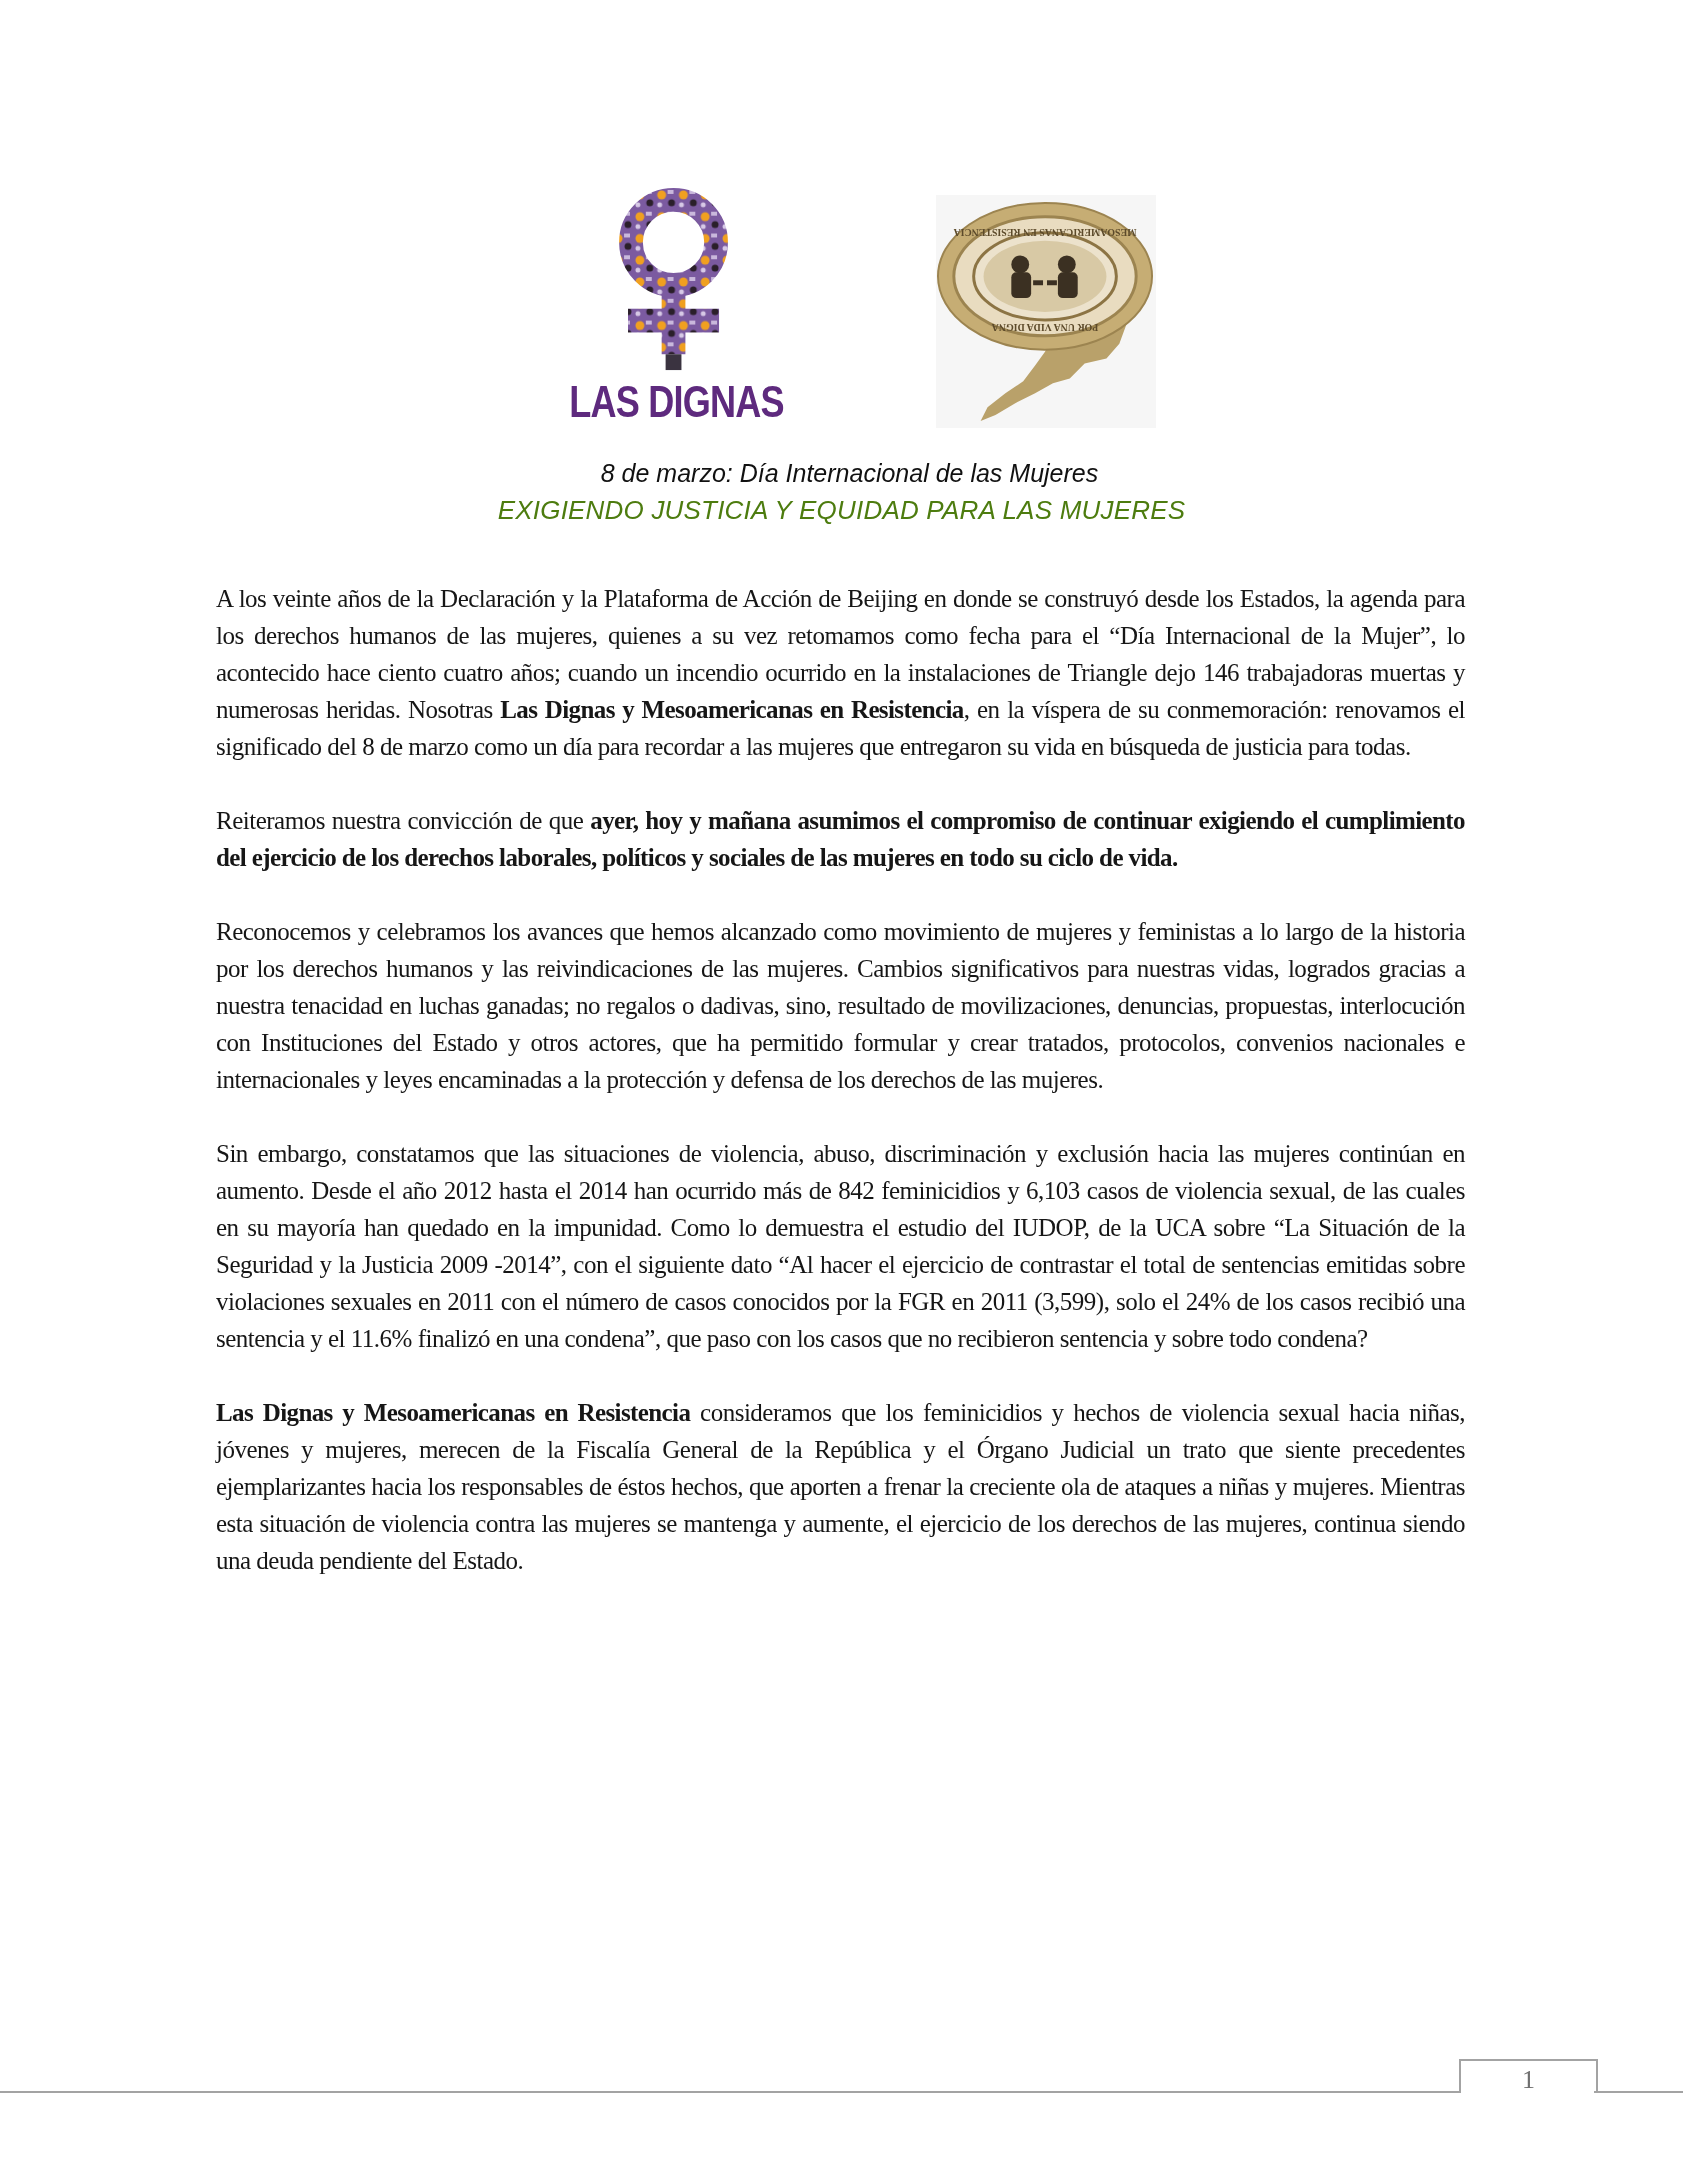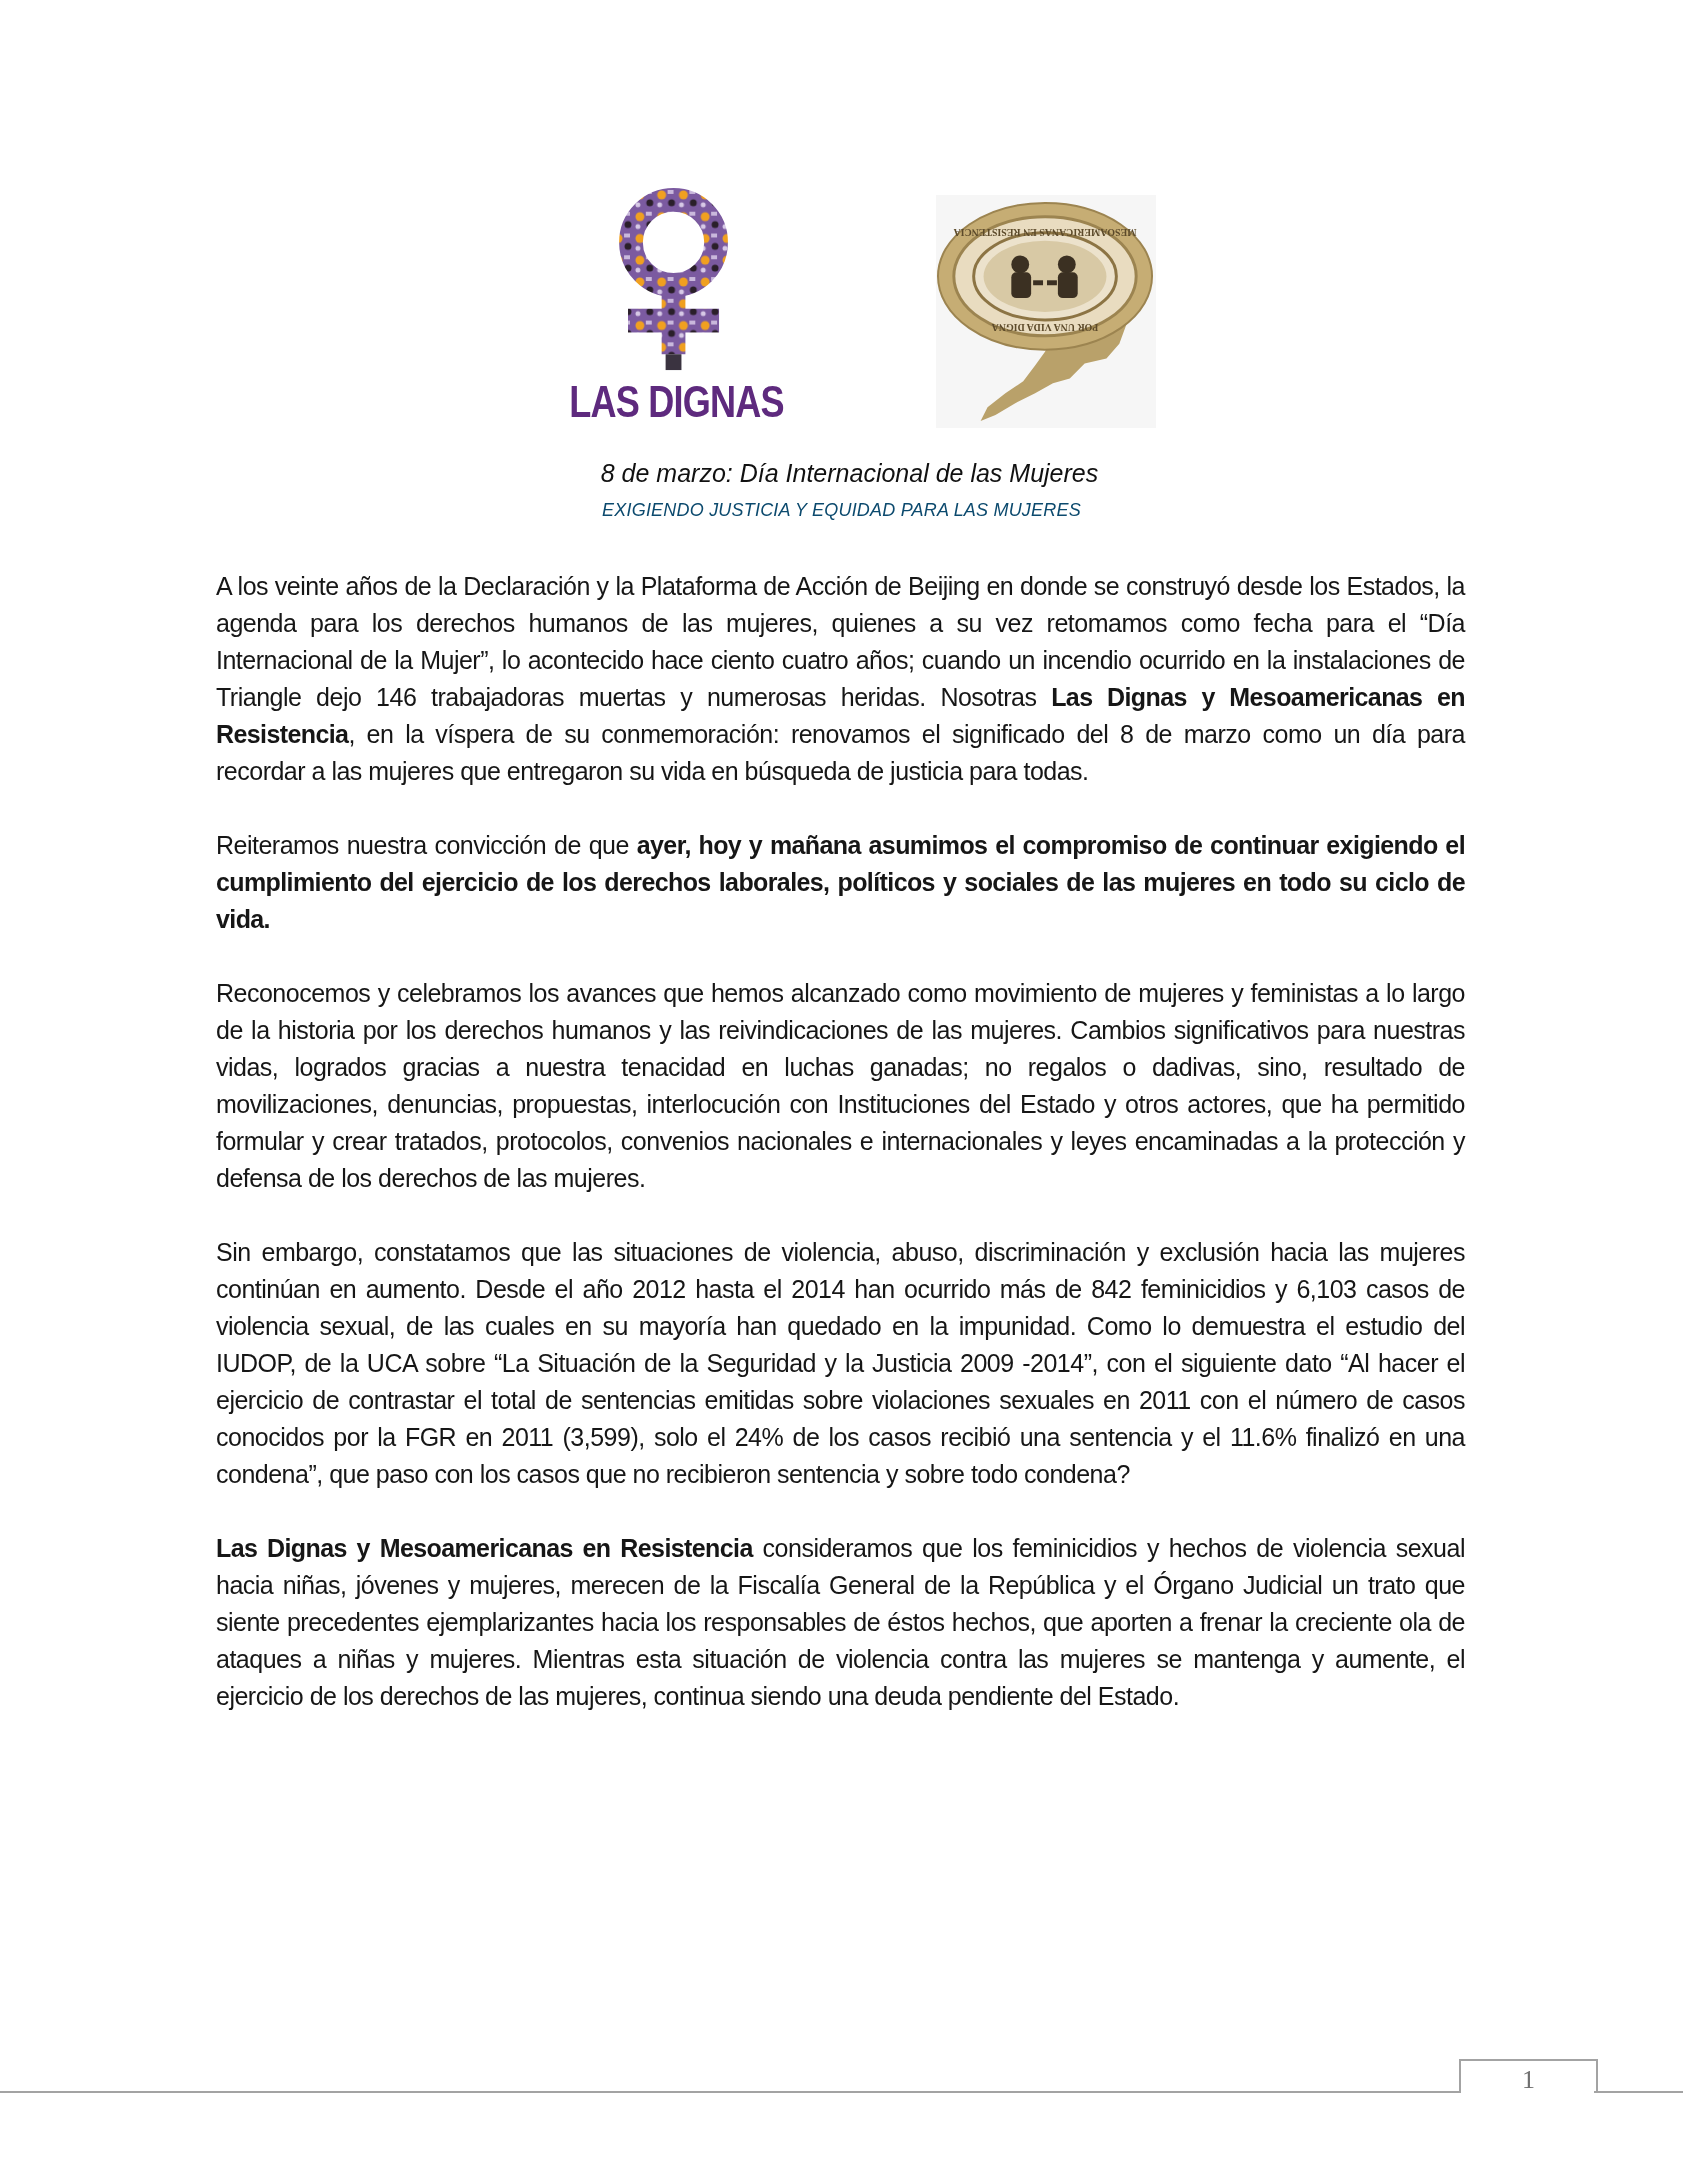--- a/index.html
+++ b/index.html
@@ -8,22 +8,22 @@
   .logos { position: absolute; top: 183px; left: 0; width: 1683px; height: 248px; }
   .logo-dignas { position: absolute; left: 543px; top: 0; width: 267px; height: 248px; }
   .logo-dignas svg { position: absolute; left: 69px; top: 5px; }
   .dignas-word { position: absolute; left: 0; top: 194px; width: 267px; text-align: center;
                  font-family: "Liberation Sans", sans-serif; font-weight: bold; font-size: 44px;
                  letter-spacing: -1px; color: #5e2a7e; transform: scaleX(0.82); transform-origin: center; }
   .logo-meso { position: absolute; left: 936px; top: 12px; width: 220px; height: 233px; background: #f6f6f6; }
   .logo-meso svg { position: absolute; left: 0; top: 0; }
   .titles { position: absolute; top: 455px; left: 0; width: 1683px; text-align: center; }
   .title-1 { font-style: italic; font-size: 25px; line-height: 36px; color: #111; padding-left: 16px; }
-  .title-2 { font-style: italic; font-size: 18px; line-height: 38px; color: #0c4a6e; letter-spacing: 0.2px; }
-  .body-text { position: absolute; top: 568px; left: 216px; width: 1249px; }
+  .title-2 { font-style: italic; font-size: 26px; line-height: 38px; color: #4d7c0f; letter-spacing: 0.2px; }
+  .body-text { position: absolute; top: 580px; left: 216px; width: 1249px; font-family: Liberation Serif, serif; }
   .para { font-size: 25px; line-height: 37px; text-align: justify; margin: 0 0 37px 0;
           letter-spacing: -0.5px; word-spacing: 0px; color: #161616; }
   .para b { font-weight: bold; letter-spacing: -0.6px; }
   .footer-line-left { position: absolute; top: 2091px; left: 0; width: 1461px; height: 2px; background: #a3a3a3; }
   .footer-line-right { position: absolute; top: 2091px; left: 1594px; width: 89px; height: 2px; background: #a3a3a3; }
   .page-tab { position: absolute; top: 2059px; left: 1459px; width: 135px; height: 32px;
               border: 2px solid #a3a3a3; border-bottom: none; background: #fff; }
   .page-num { position: absolute; top: 2065px; left: 1459px; width: 139px; text-align: center;
               font-family: "Liberation Serif", serif; font-size: 26px; color: #6f6f6f; }
 </style>

